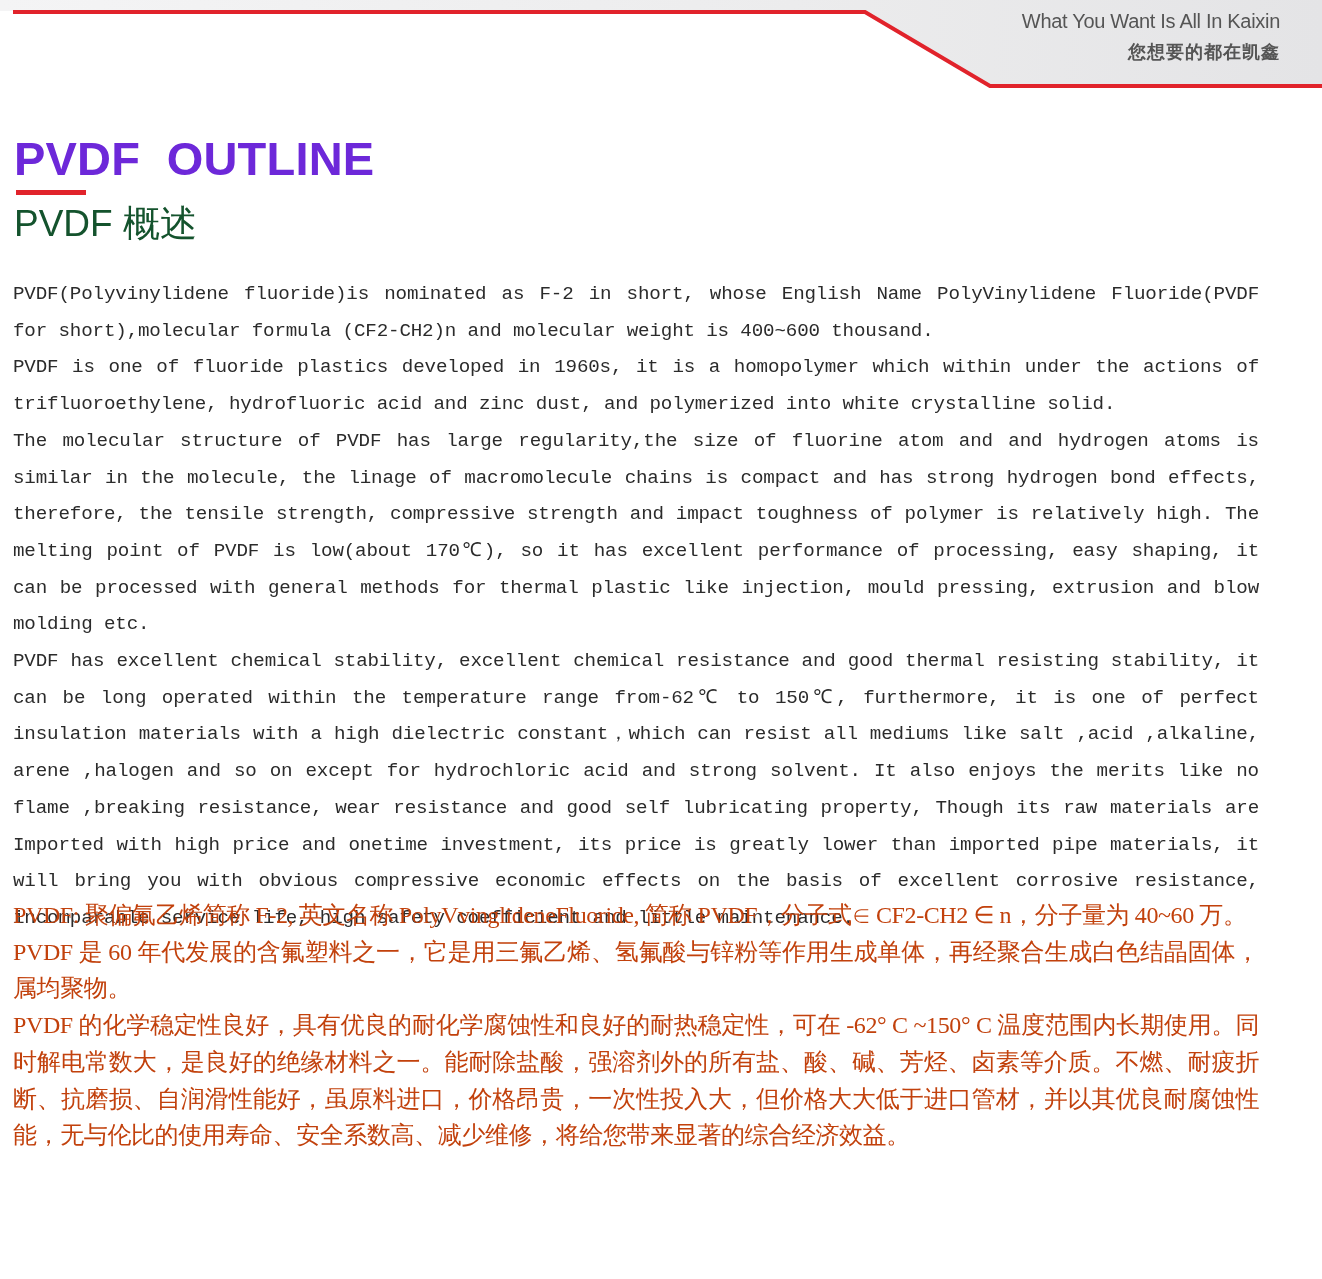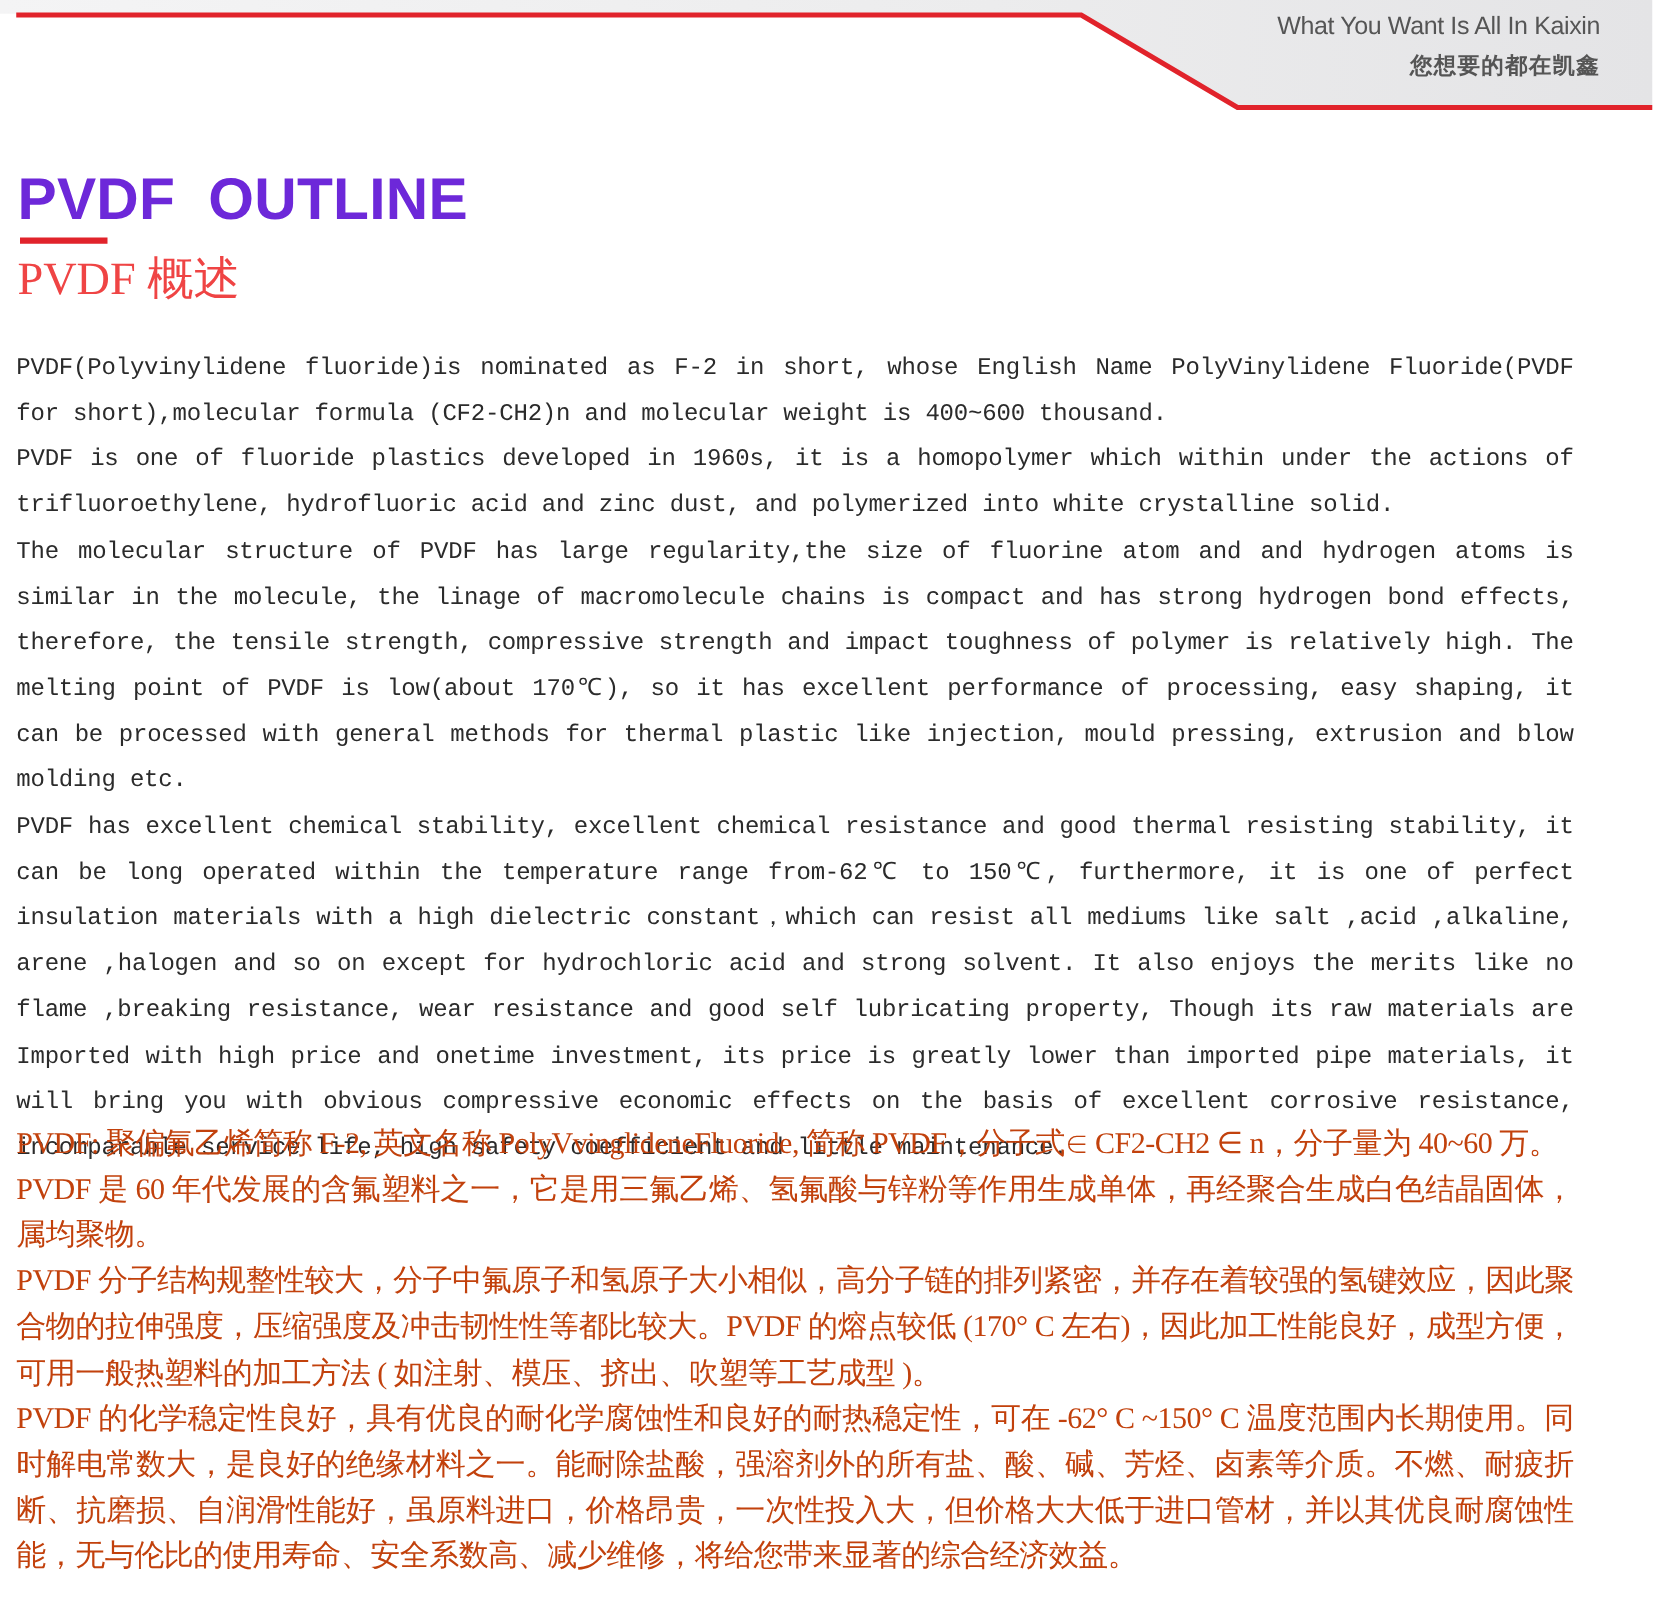--- a/index.html
+++ b/index.html
@@ -56,23 +56,23 @@
       letter-spacing: 0.2px;
     }
     .title-underline {
       width: 70px;
       height: 5px;
       background: #e1232b;
       margin-top: 2px;
       margin-left: 2px;
     }
     .title-cn {
-      font-family: Liberation Serif, serif;
+      font-family: Liberation Sans, sans-serif;
       font-size: 37px;
-      color: #ef4444;
+      color: #14532d;
       line-height: 50px;
       margin-top: 4px;
     }
     .body-en {
       position: absolute;
       left: 13px;
       top: 276px;
       width: 1246px;
       font-family: Liberation Mono, monospace;
       font-size: 19.2px;
@@ -128,15 +128,14 @@
 <div class="body-en">
   <p>PVDF(Polyvinylidene fluoride)is nominated as F-2 in short, whose English Name PolyVinylidene Fluoride(PVDF for short),molecular formula (CF2-CH2)n and molecular weight is 400~600 thousand.</p>
   <p>PVDF is one of fluoride plastics developed in 1960s, it is a homopolymer which within under the actions of trifluoroethylene, hydrofluoric acid and zinc dust, and polymerized into white crystalline solid.</p>
   <p>The molecular structure of PVDF has large regularity,the size of fluorine atom and and hydrogen atoms is similar in the molecule, the linage of macromolecule chains is compact and has strong hydrogen bond effects, therefore, the tensile strength, compressive strength and impact toughness of polymer is relatively high. The melting point of PVDF is low(about 170℃), so it has excellent performance of processing, easy shaping, it can be processed with general methods for thermal plastic like injection, mould pressing, extrusion and blow molding etc.</p>
   <p>PVDF has excellent chemical stability, excellent chemical resistance and good thermal resisting stability, it can be long operated within the temperature range from-62℃ to 150℃, furthermore, it is one of perfect insulation materials with a high dielectric constant，which can resist all mediums like salt ,acid ,alkaline, arene ,halogen and so on except for hydrochloric acid and strong solvent. It also enjoys the merits like no flame ,breaking resistance, wear resistance and good self lubricating property, Though its raw materials are Imported with high price and onetime investment, its price is greatly lower than imported pipe materials, it will bring you with obvious compressive economic effects on the basis of excellent corrosive resistance, incomparable service life, high safety coefficient and little maintenance.</p>
 </div>
 
 <div class="body-cn">
   <p>PVDF: 聚偏氟乙烯简称 F-2, 英文名称 PolyVvinglideneFluoride, 简称 PVDF，分子式∈ CF2-CH2 ∈ n，分子量为 40~60 万。</p>
   <p>PVDF 是 60 年代发展的含氟塑料之一，它是用三氟乙烯、氢氟酸与锌粉等作用生成单体，再经聚合生成白色结晶固体，属均聚物。</p>
-  <p>PVDF 分子结构规整性较大，分子中氟原子和氢原子大小相似，高分子链的排列紧密，并存在着较强的氢键效应，因此聚合物的拉伸强度，压缩强度及冲击韧性性等都比较大。PVDF 的熔点较低 (170° C 左右)，因此加工性能良好，成型方便，可用一般热塑料的加工方法 ( 如注射、模压、挤出、吹塑等工艺成型 )。</p>
   <p>PVDF 的化学稳定性良好，具有优良的耐化学腐蚀性和良好的耐热稳定性，可在 -62° C ~150° C 温度范围内长期使用。同时解电常数大，是良好的绝缘材料之一。能耐除盐酸，强溶剂外的所有盐、酸、碱、芳烃、卤素等介质。不燃、耐疲折断、抗磨损、自润滑性能好，虽原料进口，价格昂贵，一次性投入大，但价格大大低于进口管材，并以其优良耐腐蚀性能，无与伦比的使用寿命、安全系数高、减少维修，将给您带来显著的综合经济效益。</p>
 </div>
 
 </body></html>

